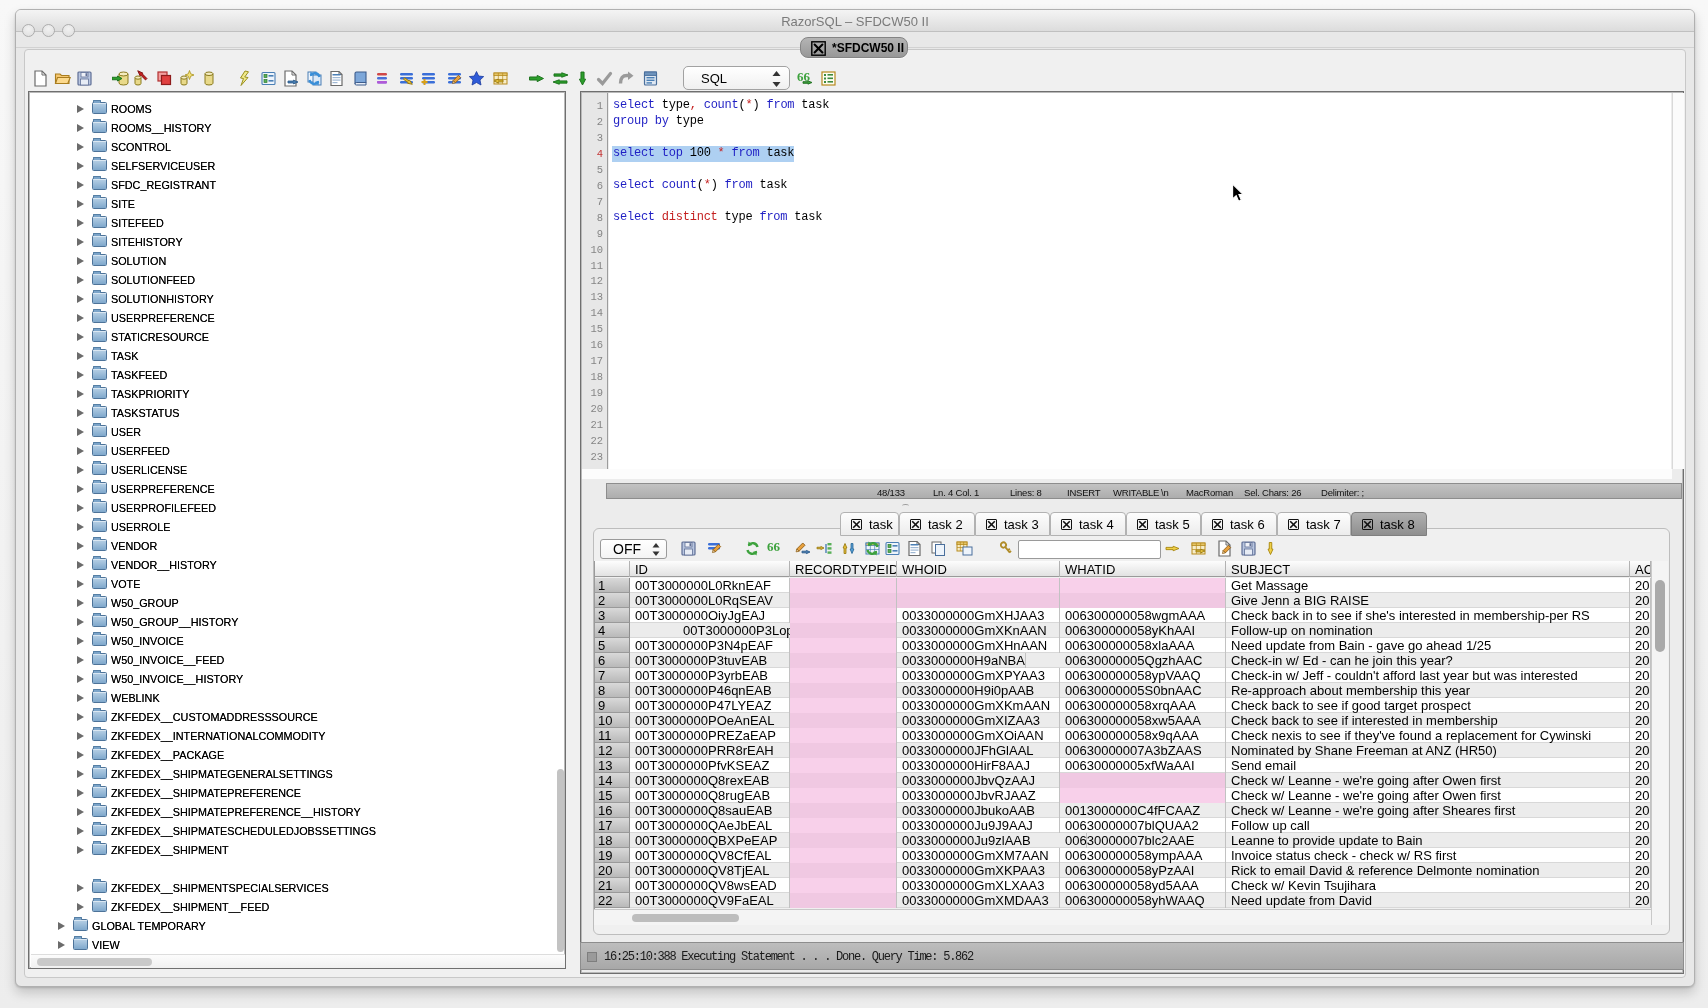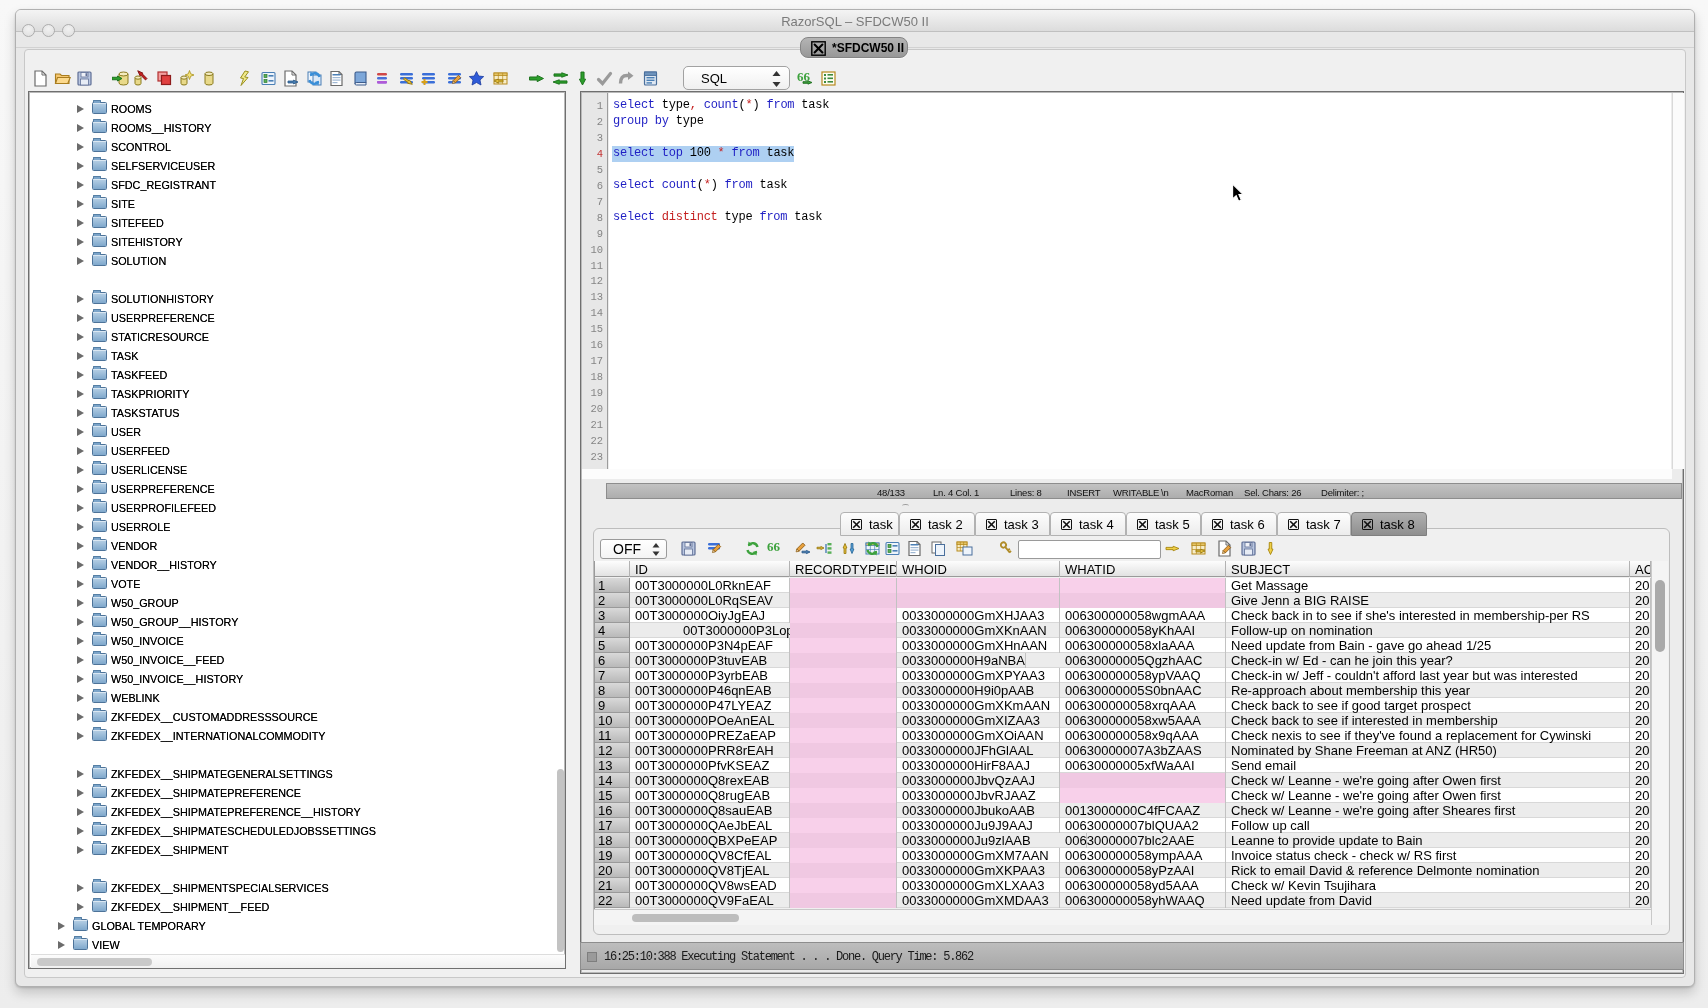--- a/index.html
+++ b/index.html
@@ -277,20 +277,25 @@
     <div class="trow" style="top:140.0px">
       <span class="tri" style="left:46px"></span>
       <span class="fold" style="left:61px"></span>
       <span class="tlabel" style="left:80px">SITEHISTORY</span>
     </div>
     <div class="trow" style="top:159.0px">
       <span class="tri" style="left:46px"></span>
       <span class="fold" style="left:61px"></span>
       <span class="tlabel" style="left:80px">SOLUTION</span>
     </div>
+    <div class="trow" style="top:178.0px">
+      <span class="tri" style="left:46px"></span>
+      <span class="fold" style="left:61px"></span>
+      <span class="tlabel" style="left:80px">SOLUTIONFEED</span>
+    </div>
     <div class="trow" style="top:197.0px">
       <span class="tri" style="left:46px"></span>
       <span class="fold" style="left:61px"></span>
       <span class="tlabel" style="left:80px">SOLUTIONHISTORY</span>
     </div>
     <div class="trow" style="top:216.0px">
       <span class="tri" style="left:46px"></span>
       <span class="fold" style="left:61px"></span>
       <span class="tlabel" style="left:80px">USERPREFERENCE</span>
     </div>
@@ -396,20 +401,25 @@
     </div>
     <div class="trow" style="top:615.0px">
       <span class="tri" style="left:46px"></span>
       <span class="fold" style="left:61px"></span>
       <span class="tlabel" style="left:80px">ZKFEDEX__CUSTOMADDRESSSOURCE</span>
     </div>
     <div class="trow" style="top:634.0px">
       <span class="tri" style="left:46px"></span>
       <span class="fold" style="left:61px"></span>
       <span class="tlabel" style="left:80px">ZKFEDEX__INTERNATIONALCOMMODITY</span>
+    </div>
+    <div class="trow" style="top:653.0px">
+      <span class="tri" style="left:46px"></span>
+      <span class="fold" style="left:61px"></span>
+      <span class="tlabel" style="left:80px">ZKFEDEX__PACKAGE</span>
     </div>
     <div class="trow" style="top:672.0px">
       <span class="tri" style="left:46px"></span>
       <span class="fold" style="left:61px"></span>
       <span class="tlabel" style="left:80px">ZKFEDEX__SHIPMATEGENERALSETTINGS</span>
     </div>
     <div class="trow" style="top:691.0px">
       <span class="tri" style="left:46px"></span>
       <span class="fold" style="left:61px"></span>
       <span class="tlabel" style="left:80px">ZKFEDEX__SHIPMATEPREFERENCE</span>

